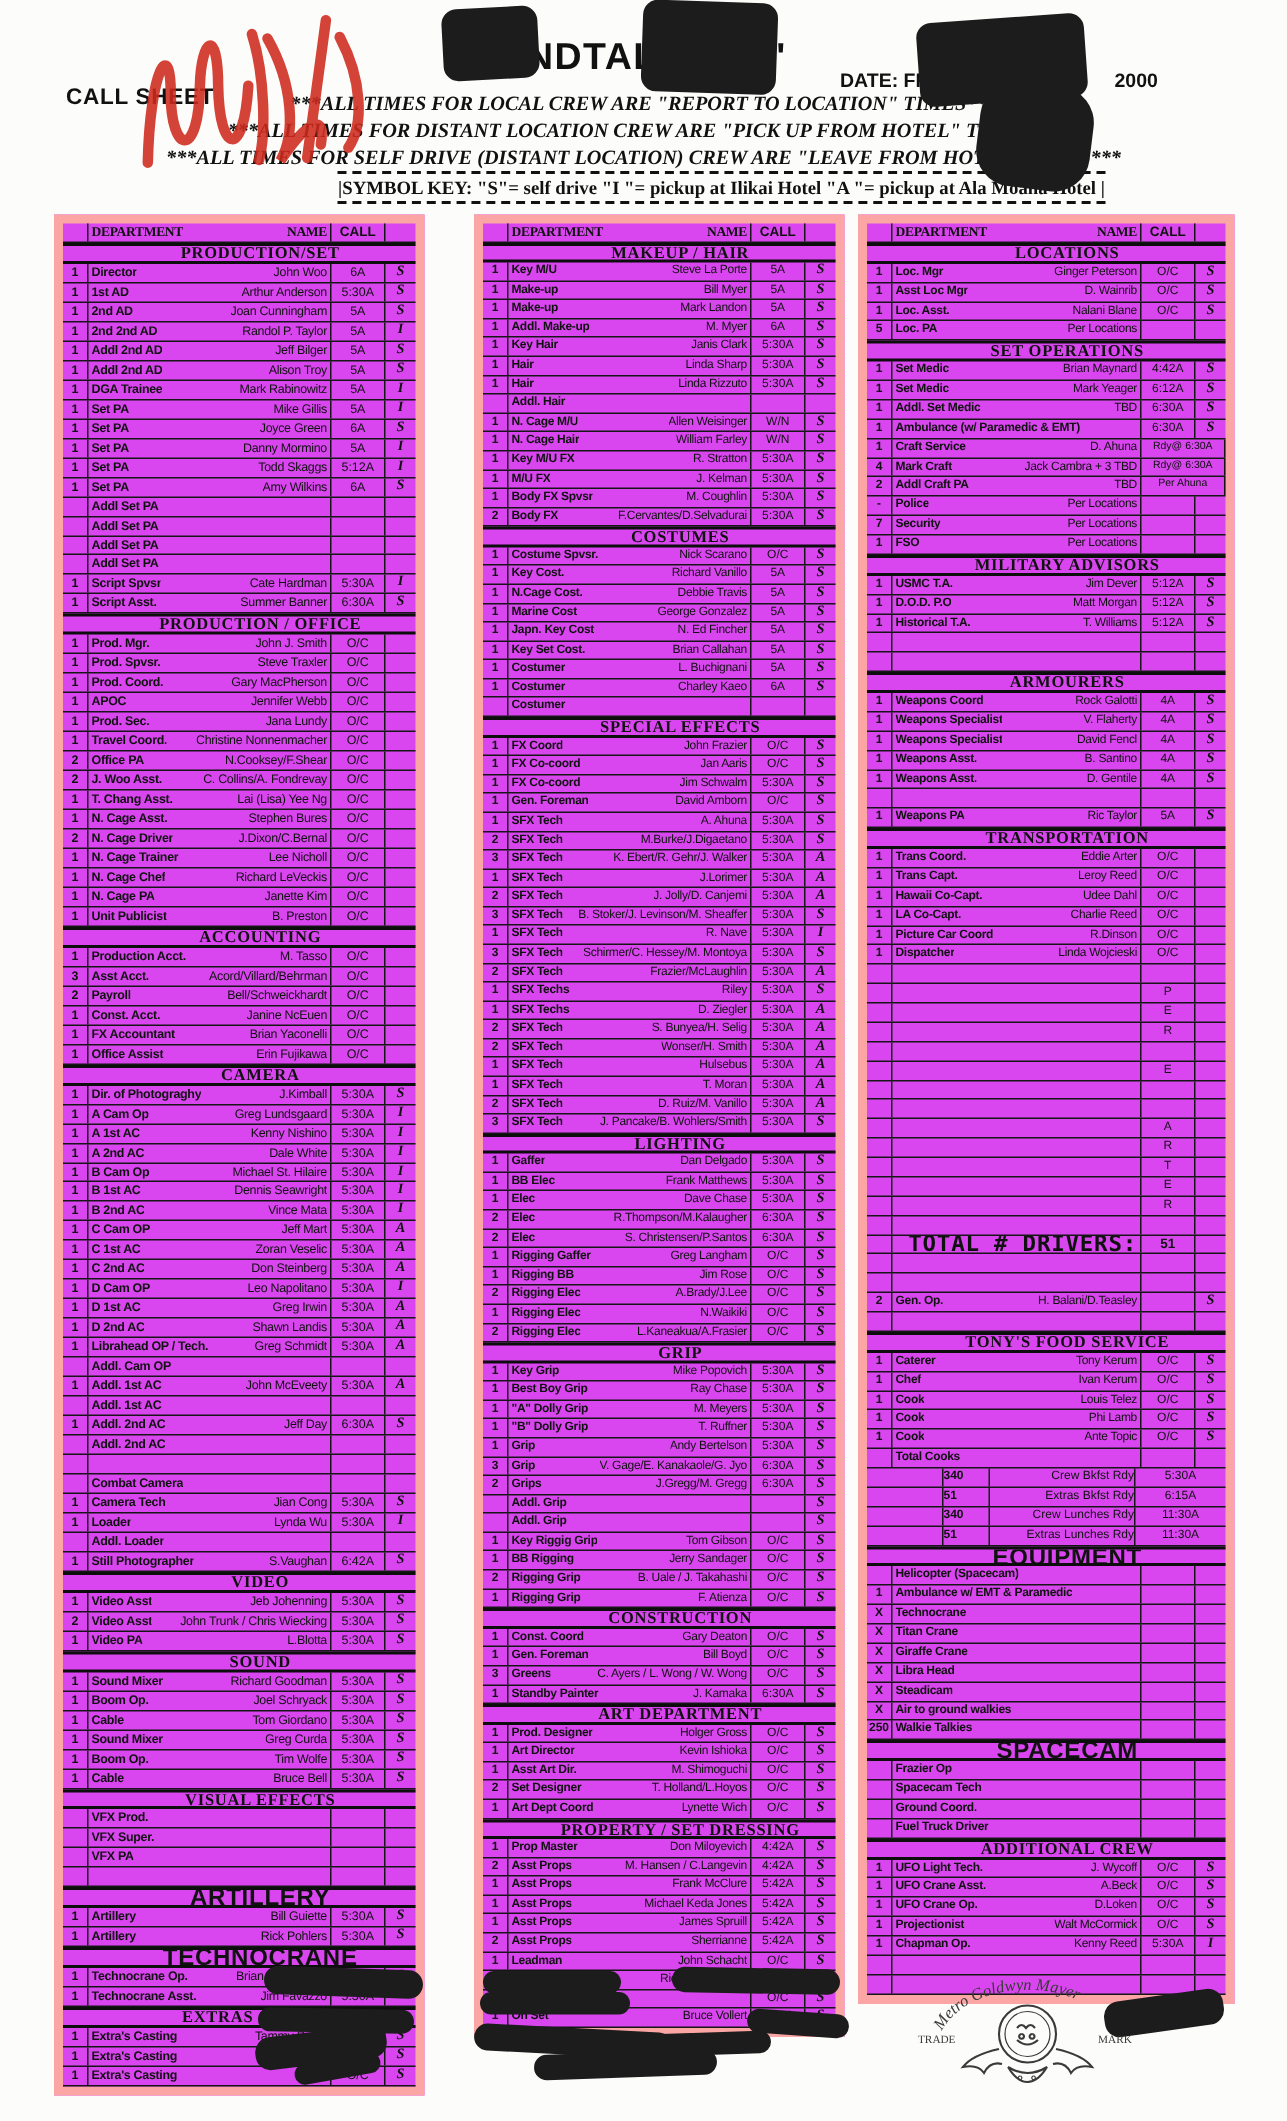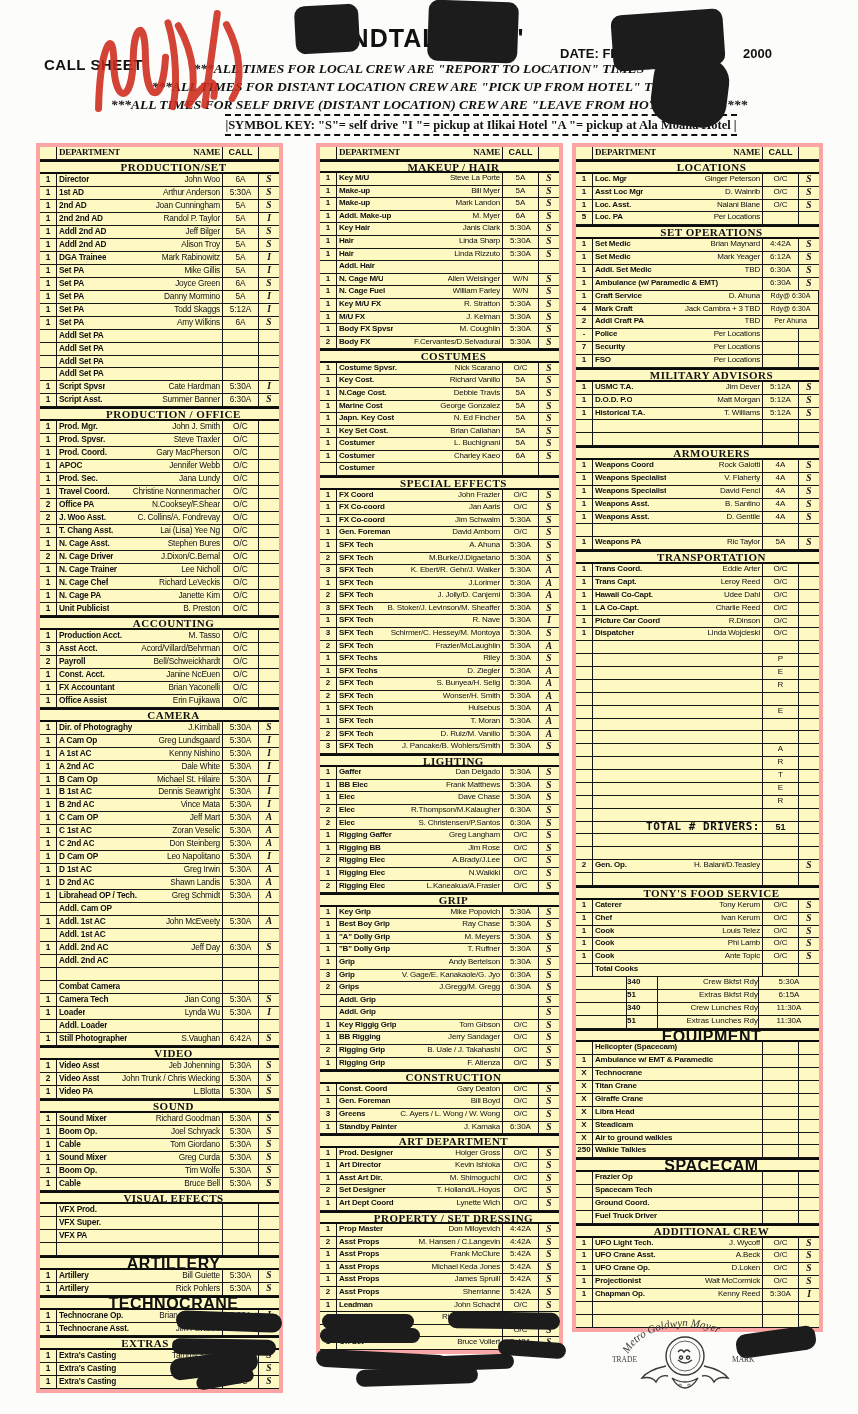--- a/index.html
+++ b/index.html
@@ -4,38 +4,38 @@
 <style>
   html,body{margin:0;padding:0;}
   body{width:858px;height:1414px;position:relative;background:#fcfcfa;font-family:"Liberation Sans",sans-serif;color:#111;}
   .page{position:absolute;inset:0;overflow:hidden;}
   .hdr-abs{position:absolute;white-space:nowrap;}
   .callsheet-label{left:44px;top:56px;font-size:15px;font-weight:bold;letter-spacing:.5px;}
   .main-title{left:250px;top:24px;width:330px;text-align:center;font-size:25px;font-weight:900;letter-spacing:1px;}
   .date-line{left:560px;top:46px;font-size:13px;font-weight:bold;}
   .notice{left:0;width:858px;text-align:center;font-family:"Liberation Serif",serif;font-style:italic;font-weight:bold;font-size:13.5px;}
   .key-line{left:225px;top:114px;width:512px;height:18px;text-align:center;font-family:"Liberation Serif",serif;font-weight:bold;font-size:12.5px;border-top:2px dashed #111;border-bottom:2px dashed #111;line-height:18px;}
-  .col{position:absolute;top:143px;border:4px solid #fca5a5;background:#fef9c3;box-sizing:border-box;}
+  .col{position:absolute;top:143px;border:6px solid #fca5a5;background:#d946ef;box-sizing:border-box;}
   #col1{left:36px;width:247px;--rh:12.97px;--fs:8.3px;}
   #col2{left:316px;width:247px;--rh:12.58px;--fs:8px;}
   #col3{left:572px;width:251px;--rh:12.88px;--fs:8px;}
   .row{display:flex;height:var(--rh);box-sizing:border-box;border-bottom:1px solid #161616;font-size:var(--fs);line-height:calc(var(--rh) - 2px);align-items:stretch;}
   .cell{box-sizing:border-box;border-right:1px solid #161616;overflow:hidden;white-space:nowrap;}
   .c-count{width:17px;text-align:center;font-weight:bold;flex:none;}
   .c-wide{flex:1;display:flex;justify-content:space-between;padding:0 2px;min-width:0;}
   .dept{font-weight:bold;letter-spacing:-.2px;overflow:hidden;}
   .name{text-align:right;letter-spacing:-.2px;overflow:hidden;}
   .c-call{width:36px;flex:none;text-align:center;}
   .c-sym{width:20px;flex:none;text-align:center;border-right:none;font-family:"Liberation Serif",serif;font-style:italic;font-weight:bold;font-size:9.5px;}
   .row.callspan .c-call{width:56px;font-size:7px;}
   .thead{font-weight:bold;font-size:9px;}
   .thead .c-wide{font-family:"Liberation Serif",serif;}
   .sec-header{height:calc(var(--rh) + 1px);box-sizing:border-box;border-top:2px solid #0d0d0d;border-bottom:2px solid #0d0d0d;text-align:center;font-family:"Liberation Serif",serif;font-weight:bold;font-size:11px;line-height:calc(var(--rh) - 1px);letter-spacing:.5px;overflow:hidden;padding-left:28px;}
   .sec-header.sans{font-family:"Liberation Sans",sans-serif;font-size:16px;}
-  .row.total-row .c-wide{justify-content:flex-end;font-weight:bold;font-size:11px;font-family:"DejaVu Sans Mono",monospace;letter-spacing:.5px;}
+  .row.total-row .c-wide{justify-content:flex-end;font-weight:bold;font-size:15px;font-family:"DejaVu Sans Mono",monospace;letter-spacing:.5px;}
   .row.total-row .c-call{font-weight:bold;font-size:9px;}
   .food-spacer{width:50px;flex:none;border-right:1px solid #161616;}
   .food-count{width:30px;flex:none;text-align:left;border-right:1px solid #161616;font-weight:bold;}
   .food-label{flex:1;text-align:right;border-right:1px solid #161616;}
   .food-time{width:60px;flex:none;text-align:center;border-right:none;}
   .redaction{position:absolute;background:#1c1c1c;border-radius:10px;}
   .scribble{position:absolute;left:82px;top:4px;}
   .mgm{position:absolute;left:610px;top:1308px;}
 </style>
 </head>
@@ -929,21 +929,21 @@
         <div class="cell c-wide">
           <span class="dept">N. Cage M/U</span>
           <span class="name">Allen Weisinger</span>
         </div>
         <div class="cell c-call">W/N</div>
         <div class="cell c-sym">S</div>
       </div>
       <div class="row">
         <div class="cell c-count">1</div>
         <div class="cell c-wide">
-          <span class="dept">N. Cage Fuel</span>
+          <span class="dept">N. Cage Hair</span>
           <span class="name">William Farley</span>
         </div>
         <div class="cell c-call">W/N</div>
         <div class="cell c-sym">S</div>
       </div>
       <div class="row">
         <div class="cell c-count">1</div>
         <div class="cell c-wide">
           <span class="dept">Key M/U FX</span>
           <span class="name">R. Stratton</span>

